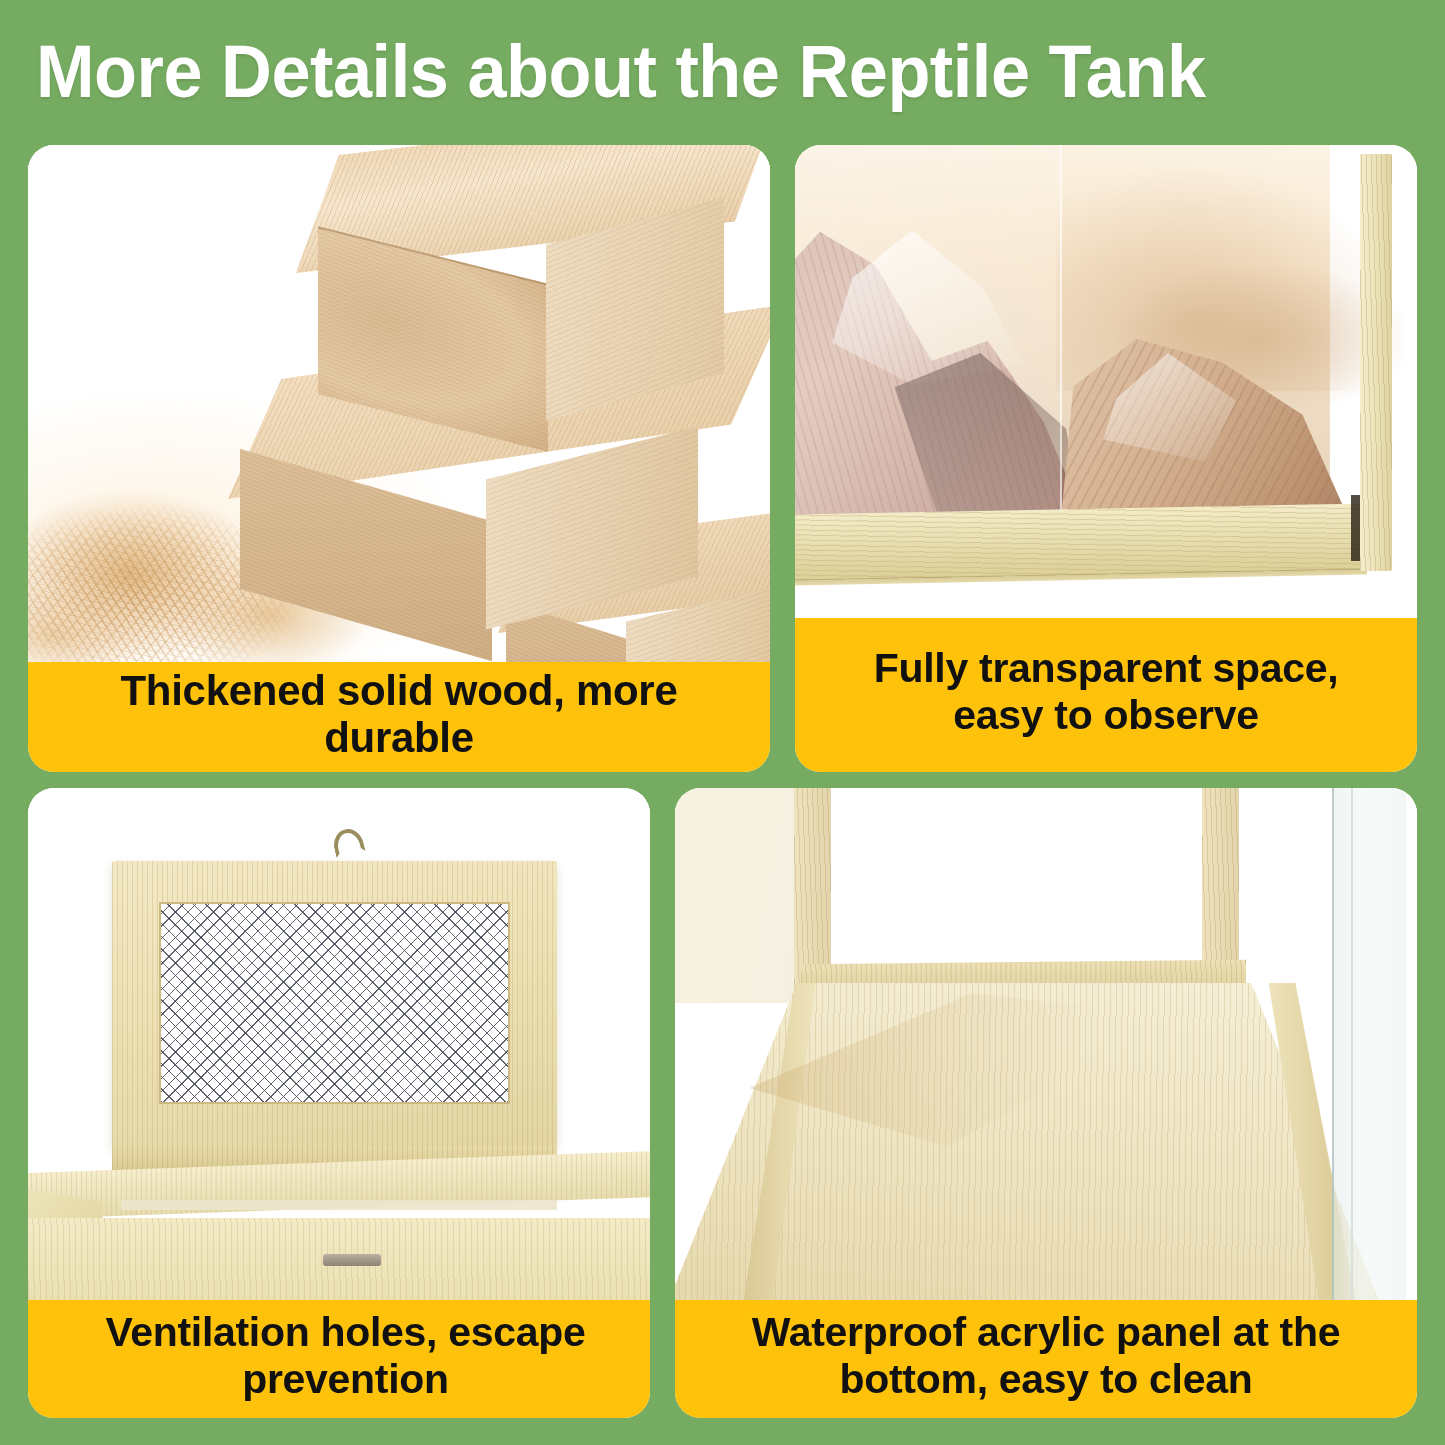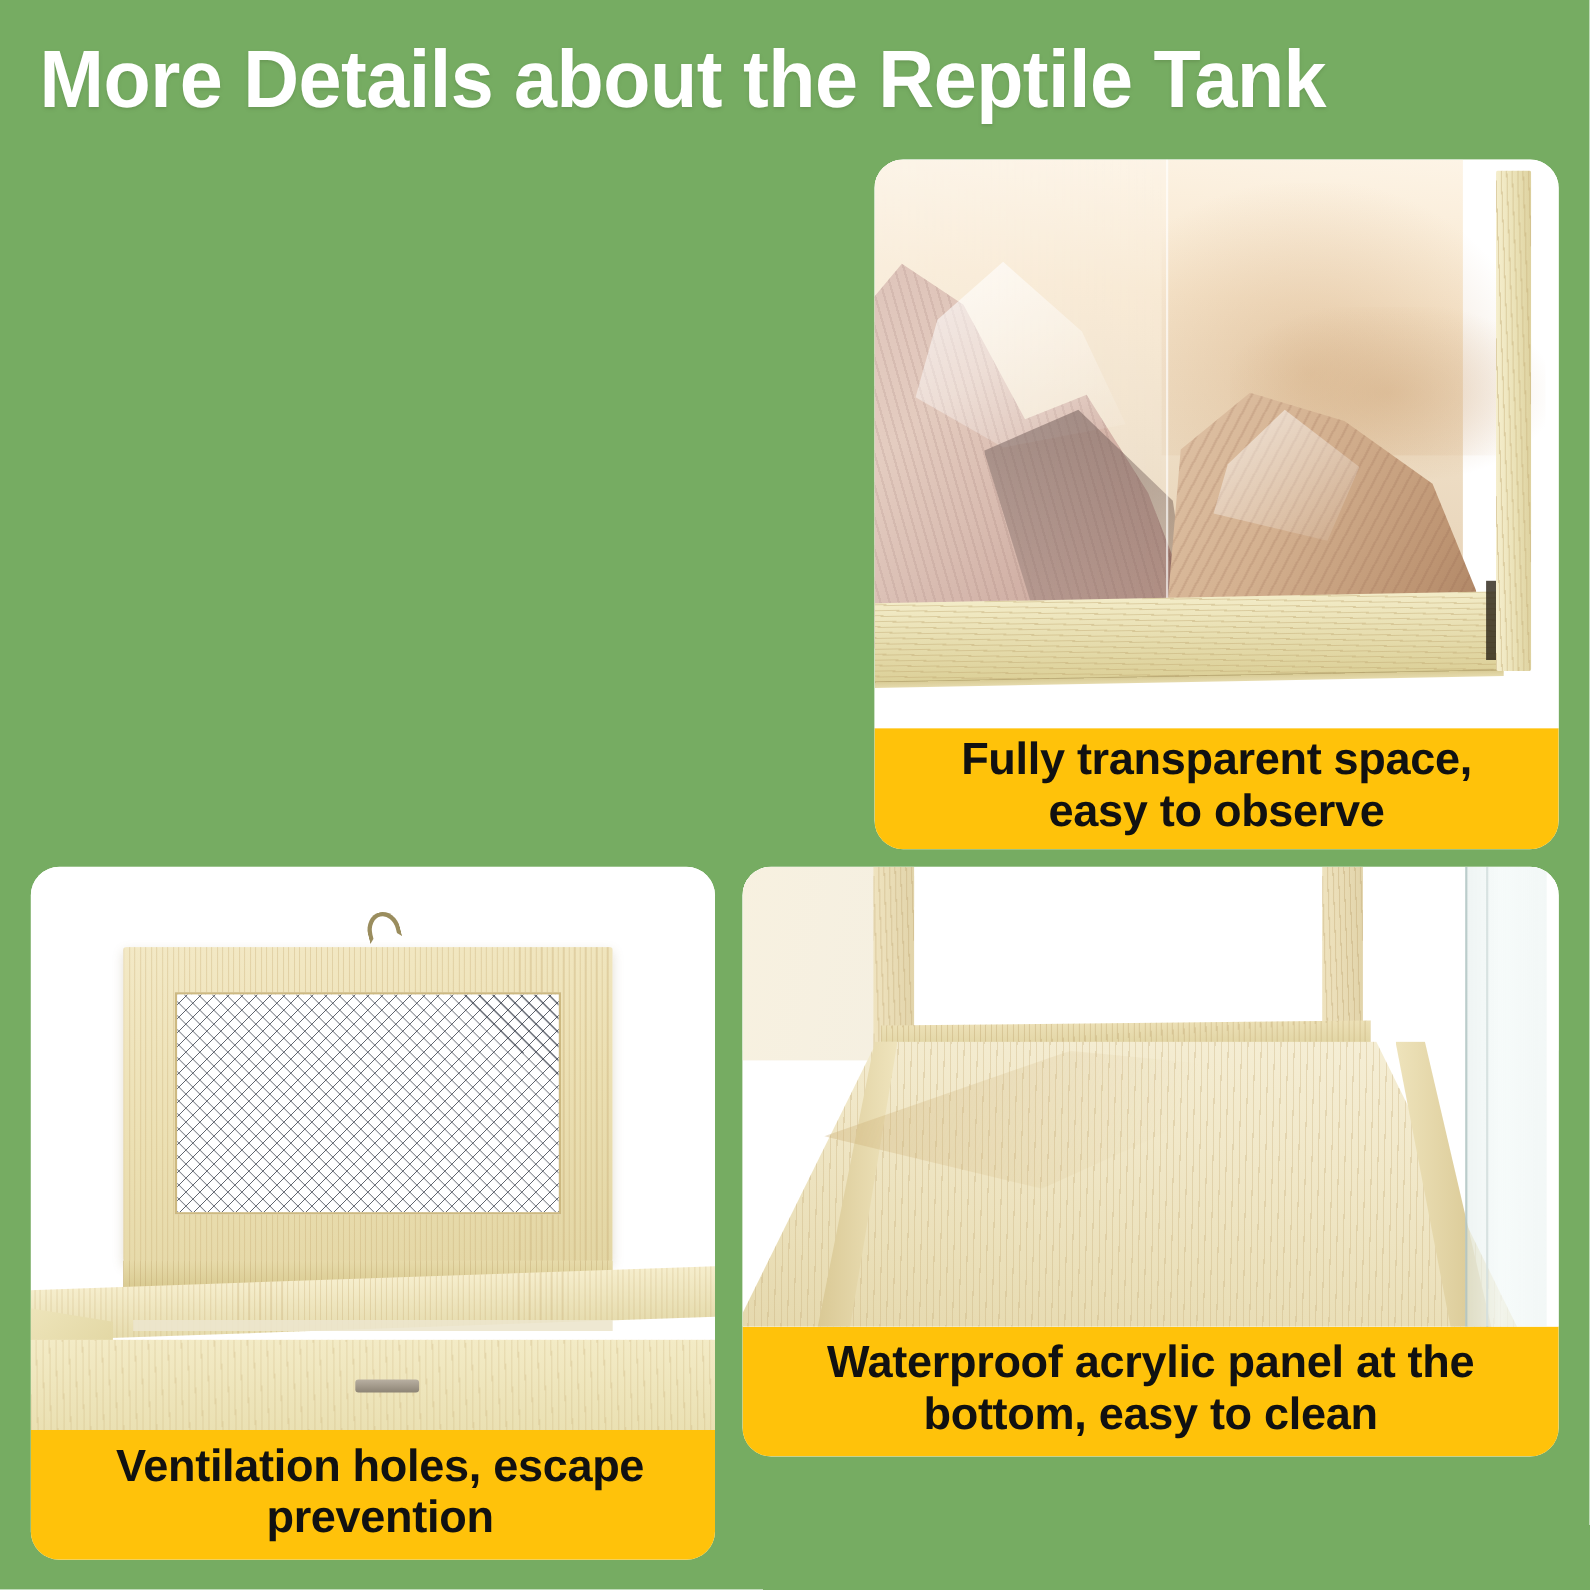--- a/index.html
+++ b/index.html
@@ -40,21 +40,21 @@
     position:absolute;
     background:#ffffff;
     border-radius:26px;
     overflow:hidden;
     display:flex;
     flex-direction:column;
   }
   #card-0{ left:28px;  top:145px;  width:742px; height:627px; }
   #card-1{ left:795px; top:145px;  width:622px; height:627px; }
   #card-2{ left:28px;  top:788px;  width:622px; height:630px; }
-  #card-3{ left:675px; top:788px;  width:742px; height:536px; }
+  #card-3{ left:675px; top:788px;  width:742px; height:630px; }
 
   .photo{
     position:relative;
     flex:1 1 auto;
     overflow:hidden;
     background:#ffffff;
   }
 
   
   .caption{
@@ -66,21 +66,21 @@
     line-height:47px;
     letter-spacing:-0.3px;
     display:flex;
     align-items:center;
     justify-content:center;
     text-align:center;
     padding:6px 18px 12px;
     white-space:pre-line;
   }
   #card-0 .caption{ height:110px; font-size:42px; }
-  #card-1 .caption{ height:110px; }
+  #card-1 .caption{ height:154px; }
   #card-2 .caption{ height:118px;padding-left:31px; }
   #card-3 .caption{ height:118px; }
 
   
   .p1{ background:
       radial-gradient(ellipse 60% 45% at 18% 78%, #fdf2e0 0%, #ffffff 70%),
       linear-gradient(#ffffff,#fdfdfd); }
   .blk{ position:absolute; }
   
   .blkA{ left:268px; top:10px; width:420px; height:260px; }
@@ -375,20 +375,41 @@
     background:rgba(150,172,170,.85);
   }
 </style>
 </head>
 <body>
 
 <div id="infographic">
 
   <div class="title">More Details about the Reptile Tank</div>
 
+  <div class="card" id="card-0">
+    <div class="photo p1">
+      <div class="sawdust"></div>
+      <div class="blk blkC">
+        <div class="face-top"></div>
+        <div class="face-front"></div>
+        <div class="face-side"></div>
+      </div>
+      <div class="blk blkB">
+        <div class="face-top"></div>
+        <div class="face-front"></div>
+        <div class="face-side"></div>
+      </div>
+      <div class="blk blkA">
+        <div class="face-top"></div>
+        <div class="face-front"></div>
+        <div class="face-side"></div>
+      </div>
+    </div>
+    <div class="caption">Thickened solid wood, more durable</div>
+  </div>
 
   <div class="card" id="card-1">
     <div class="photo p2">
       <div class="scene"></div>
       <div class="dune"></div>
       <div class="dune2"></div>
       <div class="rockL"></div>
       <div class="rockL-hl"></div>
       <div class="rockL-sh"></div>
       <div class="rockR"></div>

